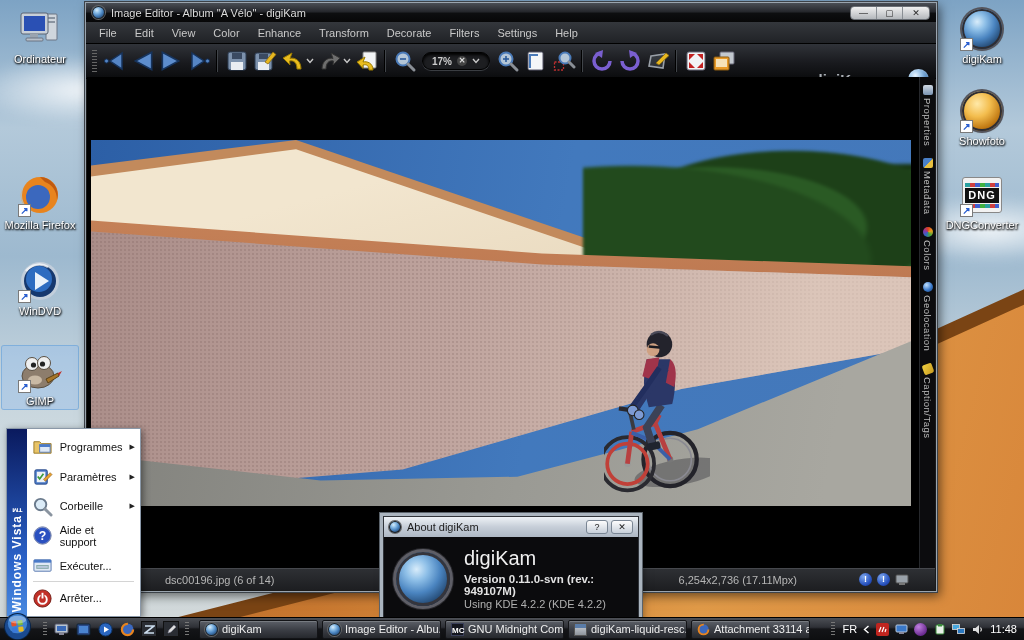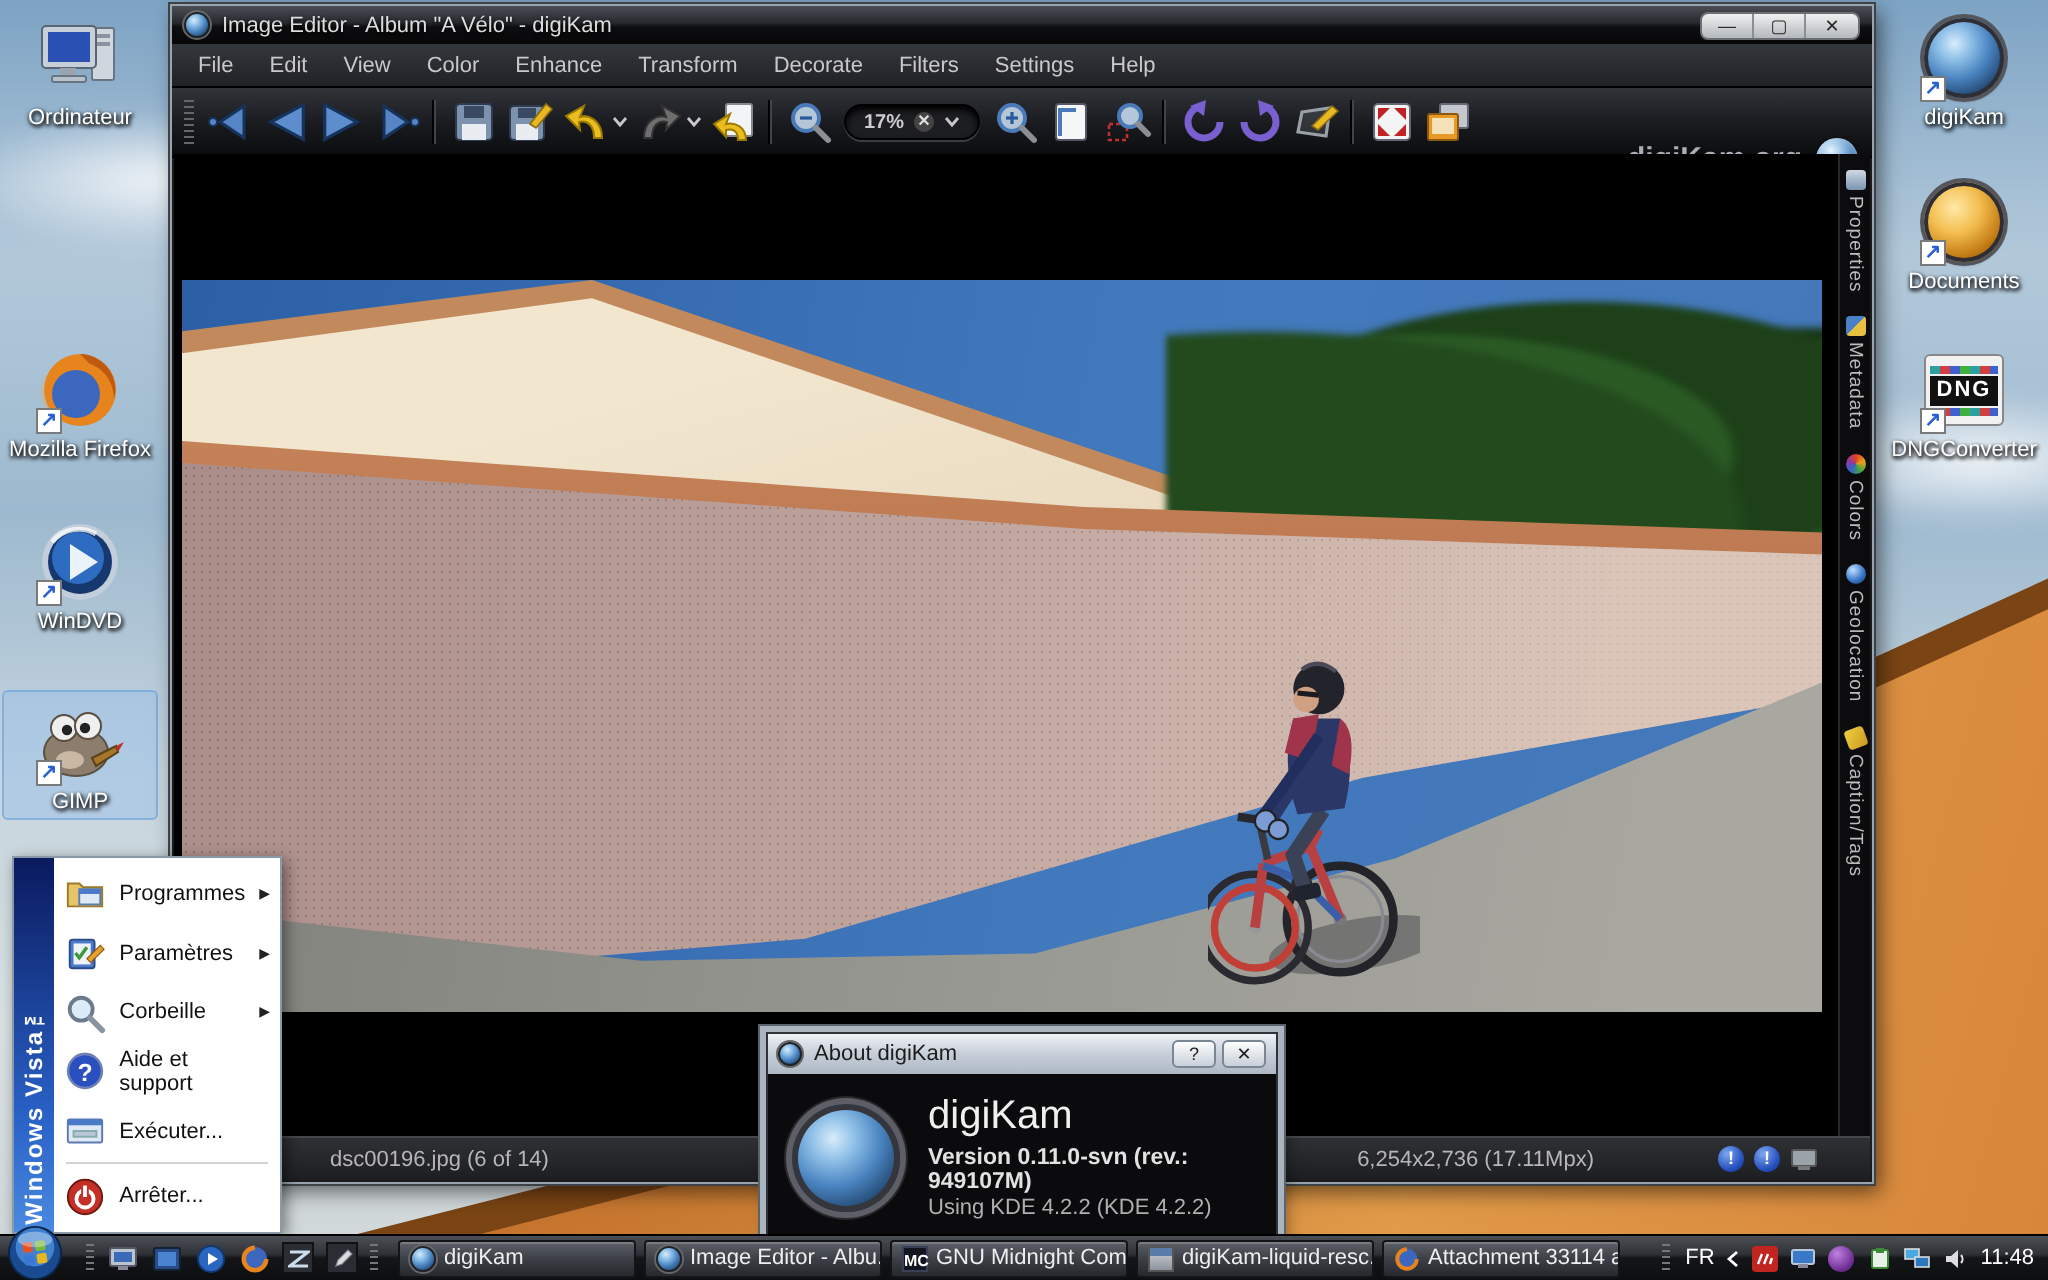--- a/index.html
+++ b/index.html
@@ -224,21 +224,21 @@
       <span class="shortcut">↗</span>
     </div>
     <span class="dlabel">digiKam</span>
   </div>
 
   <div class="dicon" style="left:944px;top:86px;">
     <div class="iconwrap">
       <div class="lens orange" style="width:40px;height:40px;"></div>
       <span class="shortcut">↗</span>
     </div>
-    <span class="dlabel">Documents</span>
+    <span class="dlabel">Showfoto</span>
   </div>
 
   <div class="dicon" style="left:944px;top:170px;">
     <div class="iconwrap">
       <div class="dngbox">
         <div class="dngdots"></div>
         <div class="dngband">DNG</div>
         <div class="dngdots"></div>
       </div>
       <span class="shortcut">↗</span>

